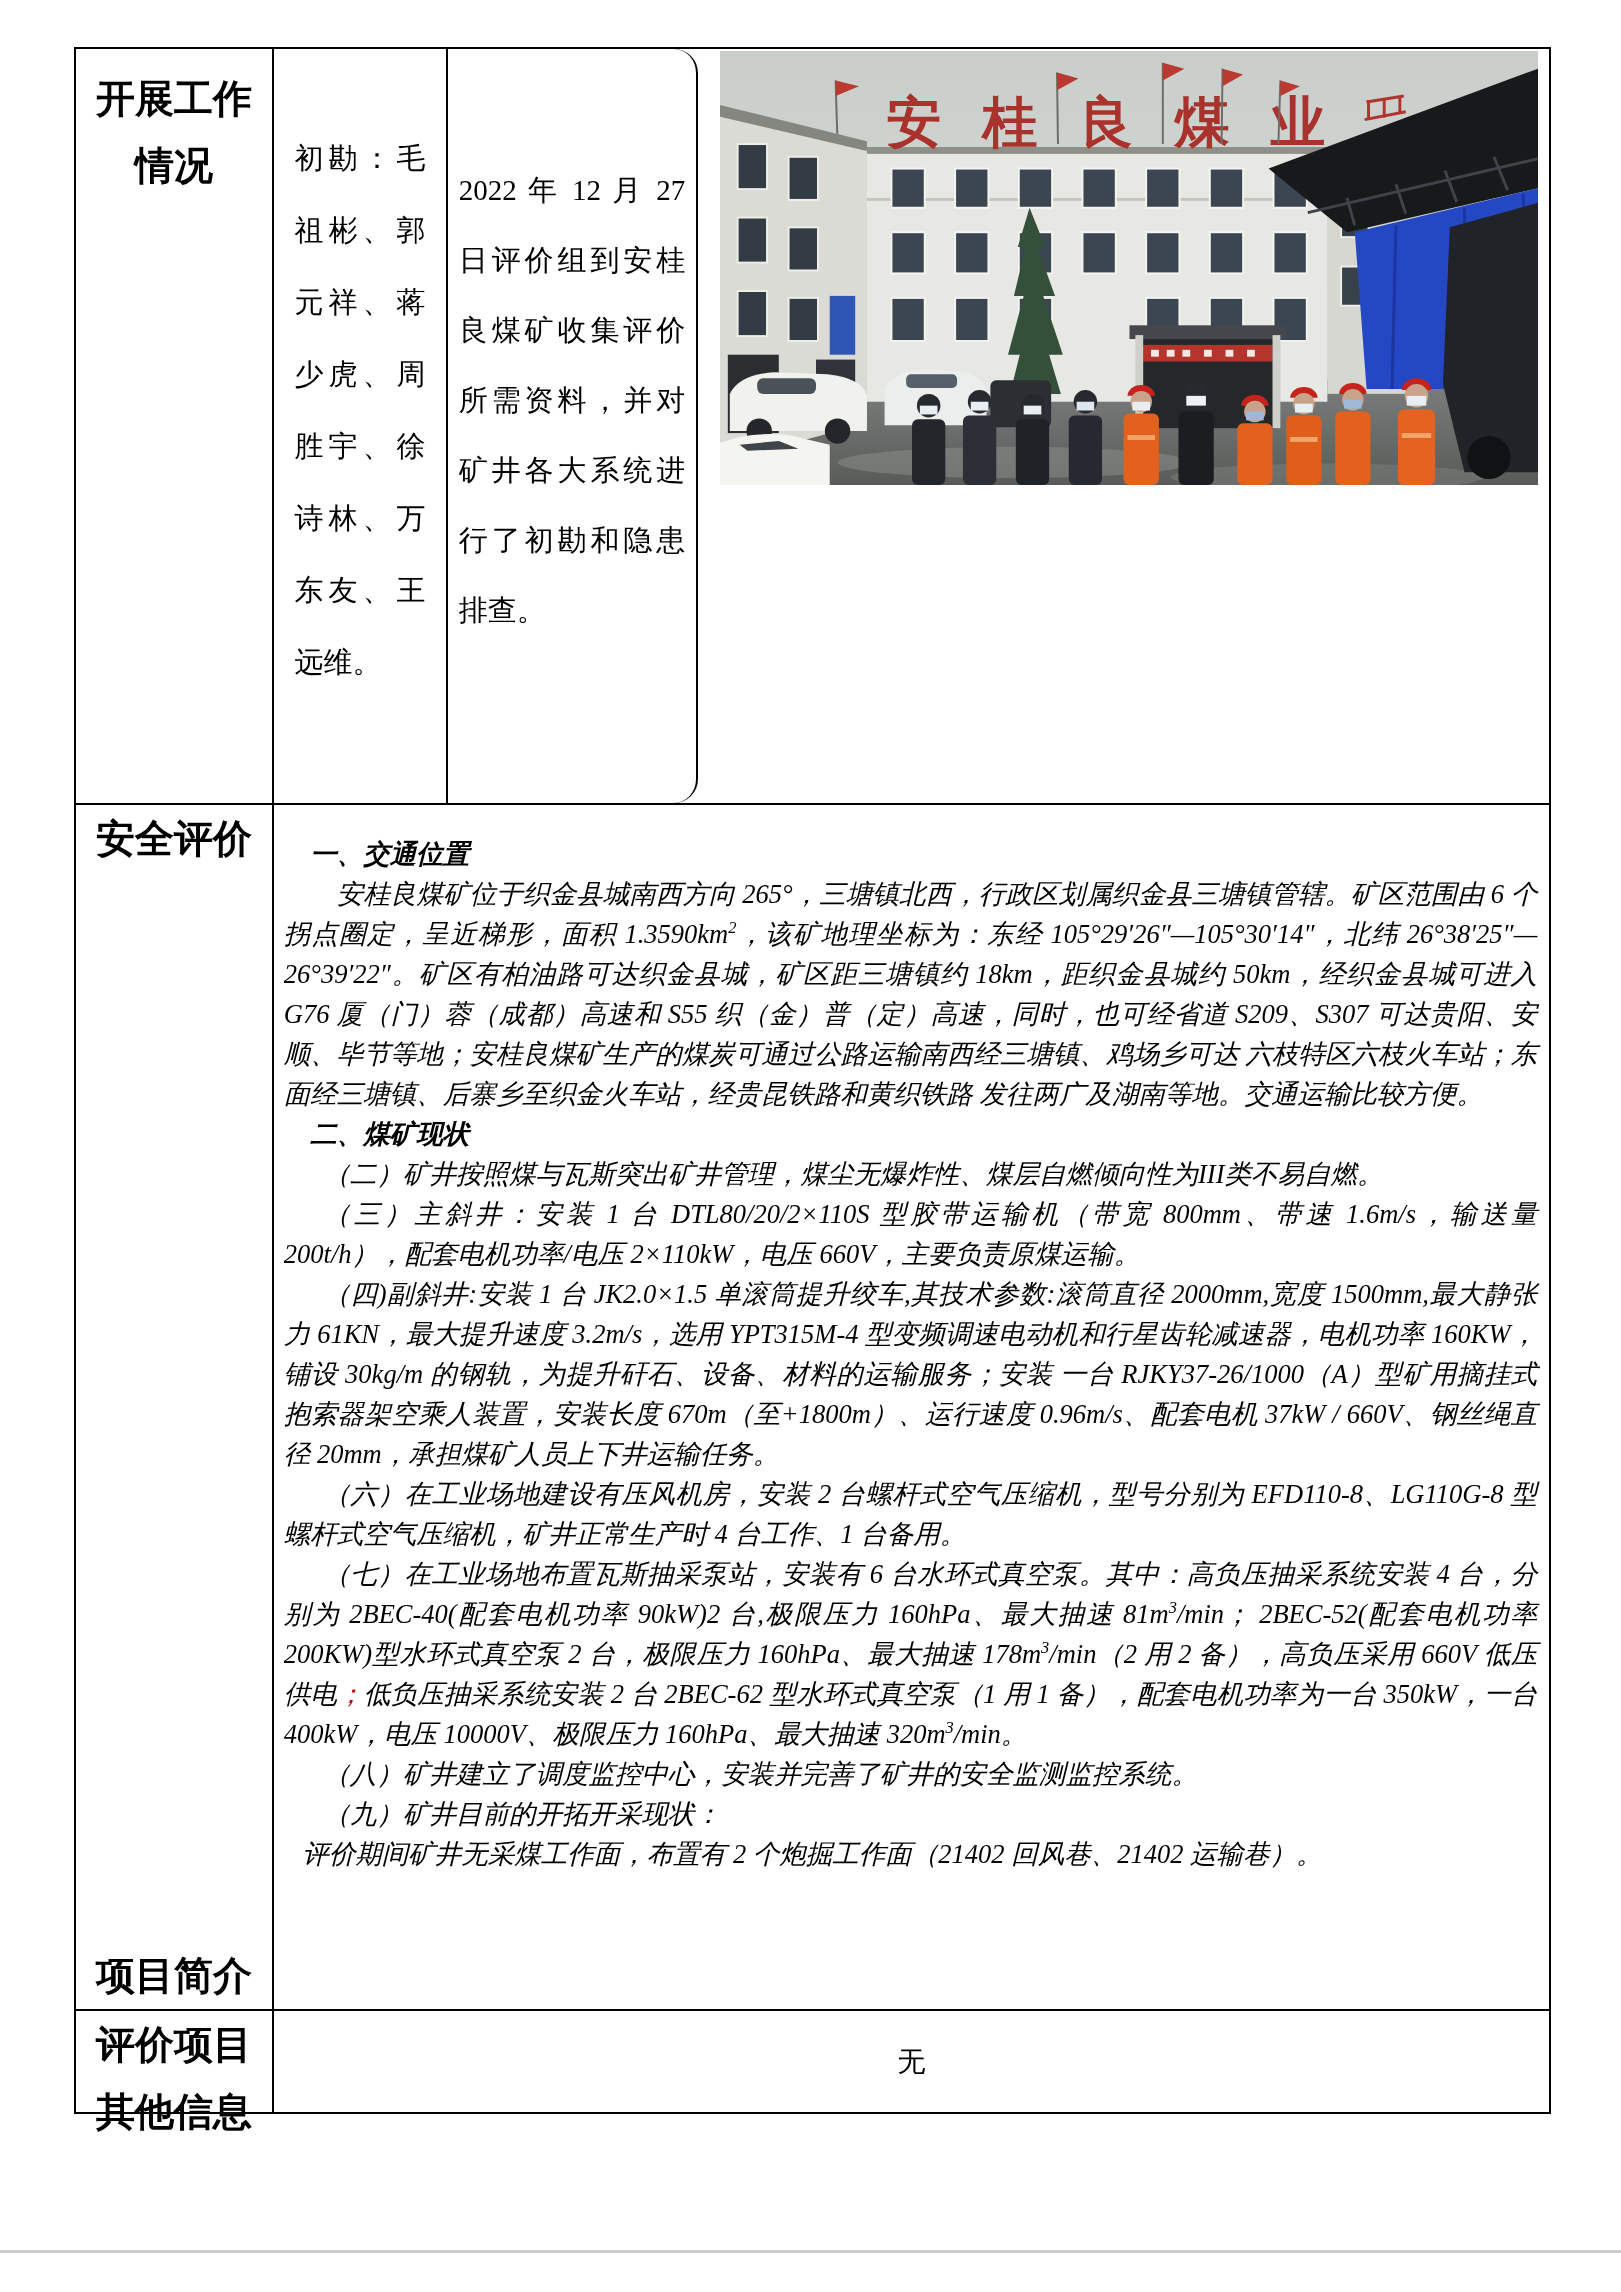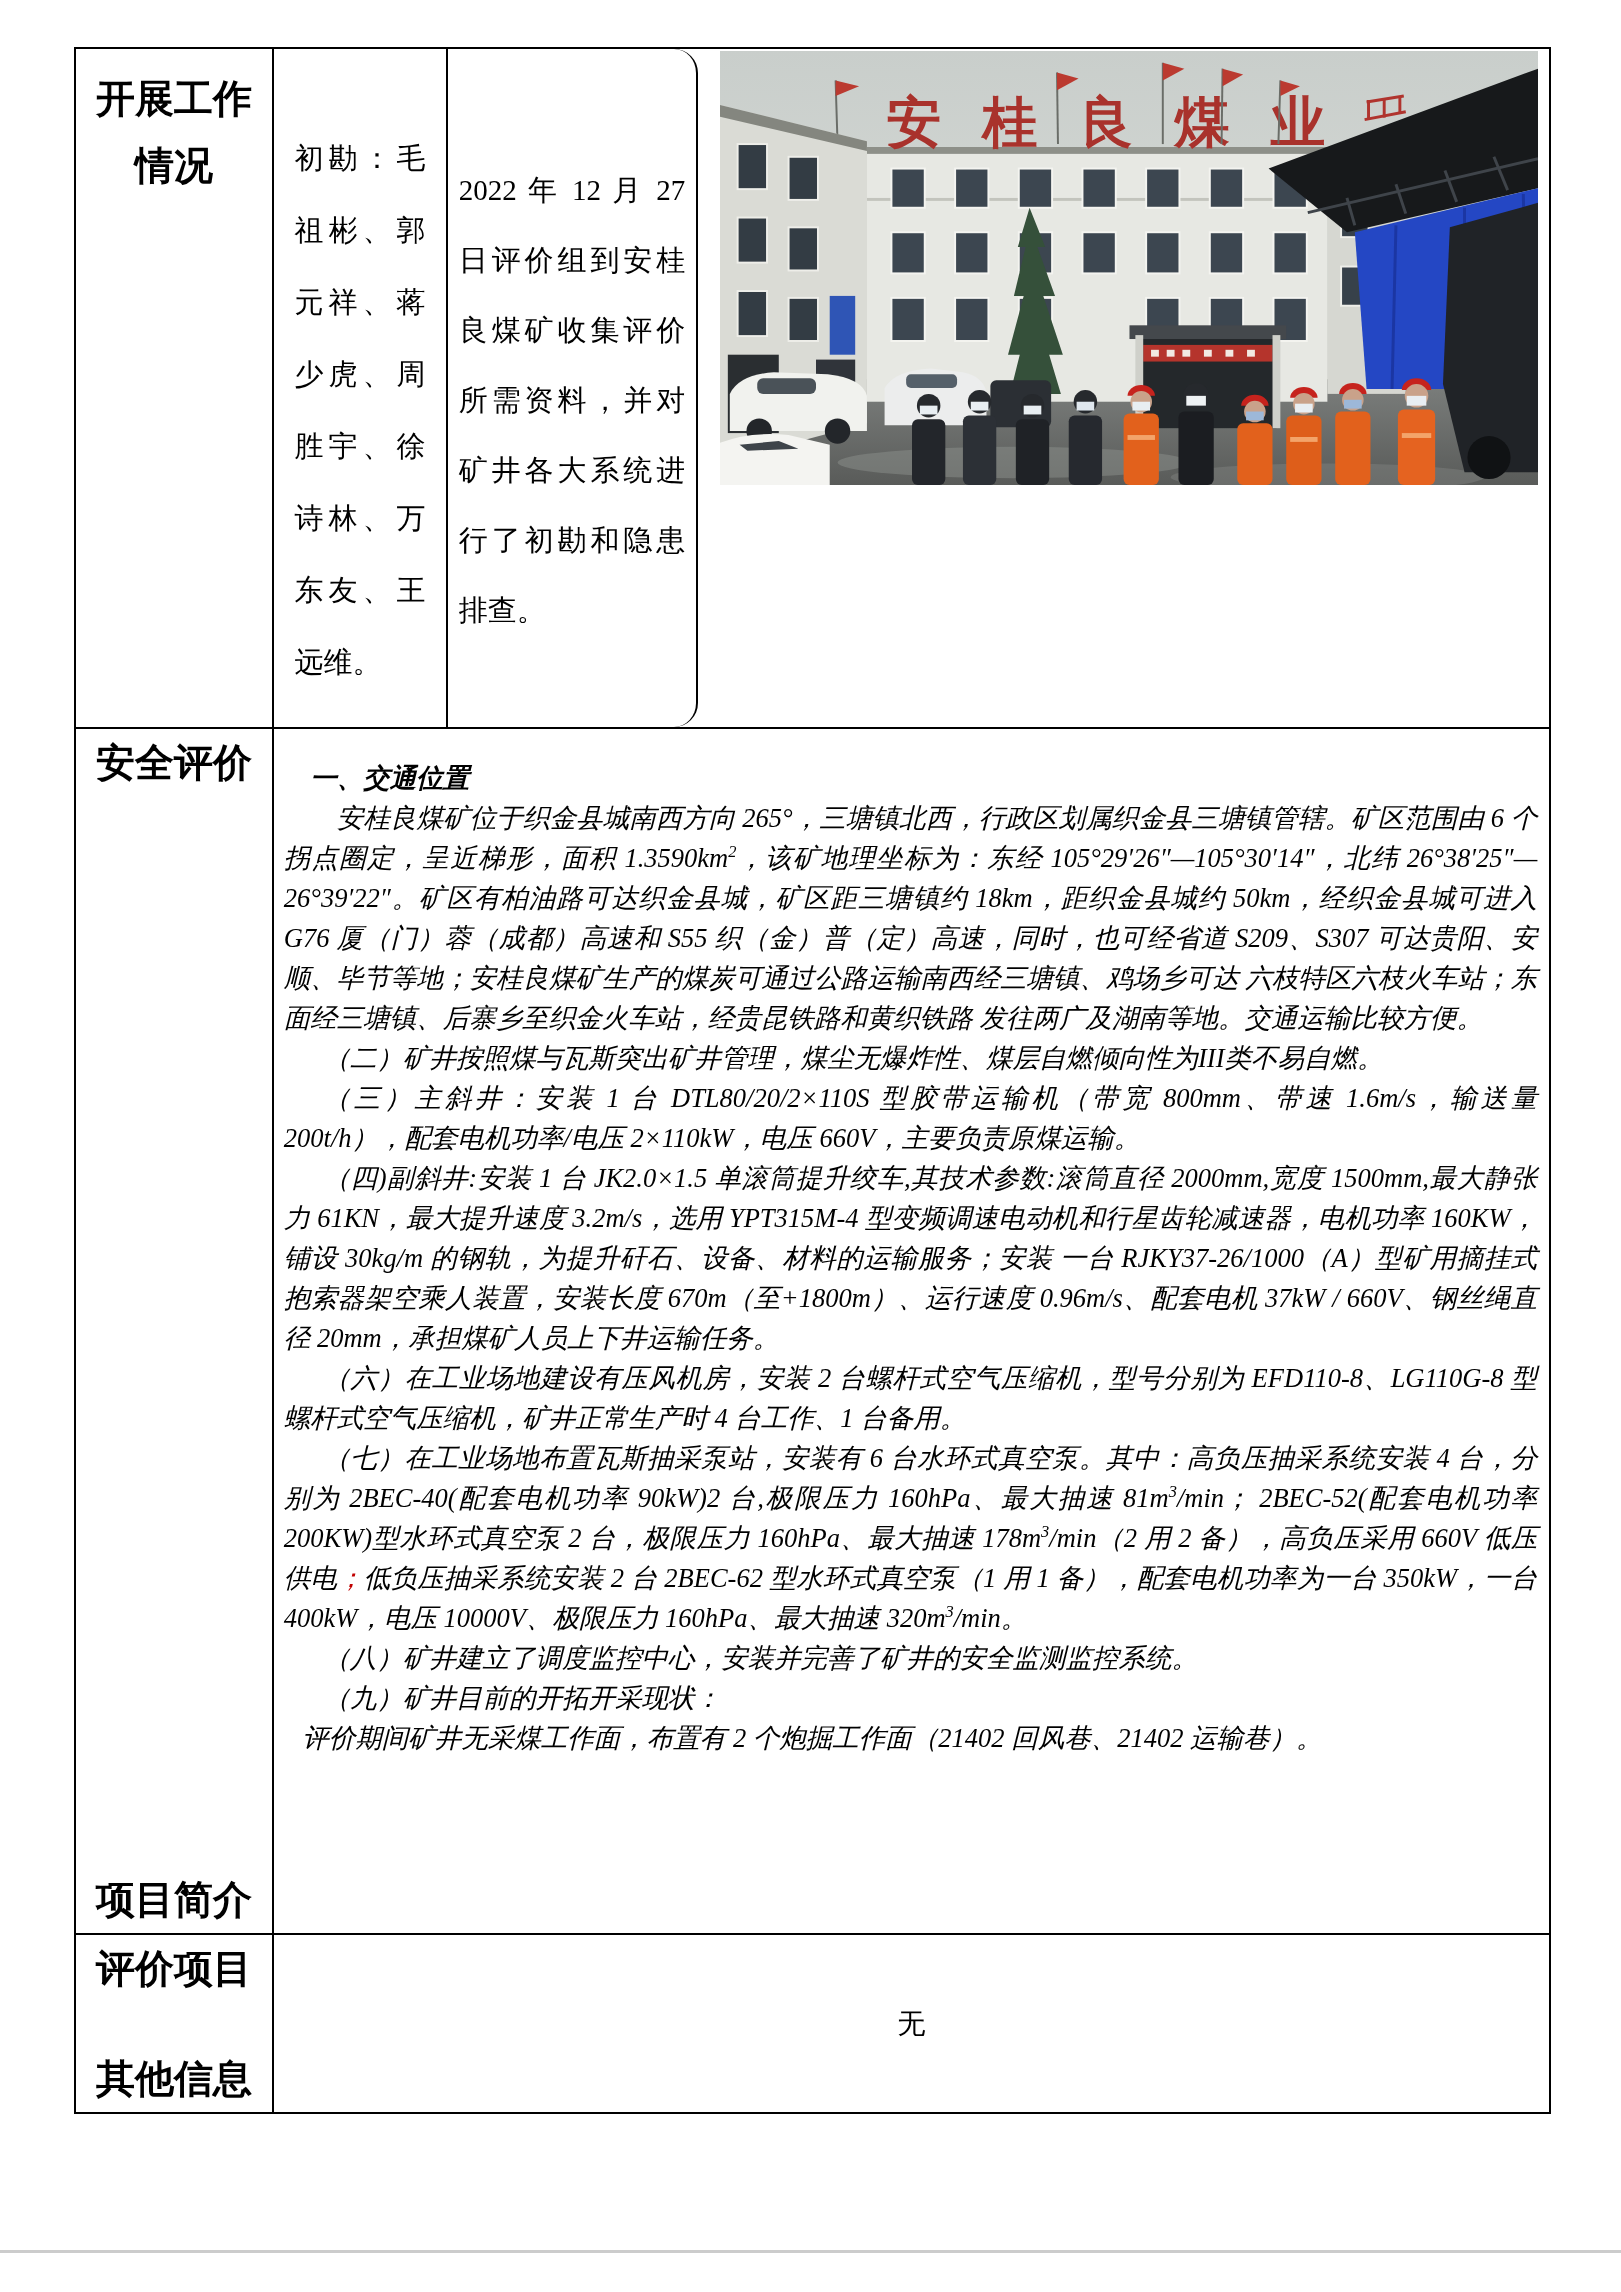--- a/index.html
+++ b/index.html
@@ -5,21 +5,21 @@
   html,body{margin:0;padding:0;}
   body{
     width:1621px;height:2293px;position:relative;background:#ffffff;
     font-family:"Liberation Serif","DejaVu Serif",serif;color:#000;
   }
   .tbl{
     position:absolute;left:74px;top:47px;width:1477px;height:2067px;
     border:2.9px solid #000;box-sizing:border-box;display:flex;flex-direction:column;background:#fff;
   }
   .row{display:flex;box-sizing:border-box;min-height:0;}
-  .row-work{height:678px;}
+  .row-work{height:754px;}
   .row-intro{height:1206px;border-top:2.9px solid #000;}
   .row-other{flex:1;border-top:2.9px solid #000;}
   .hcell{
     width:198px;flex:0 0 198px;border-right:2.9px solid #000;box-sizing:border-box;
     display:flex;flex-direction:column;align-items:center;
     font-weight:bold;font-size:39px;line-height:67px;text-align:center;
   }
   .hcell.top{justify-content:flex-start;padding-top:15.7px;}
   .hcell.mid{justify-content:space-between;}
   .team-cell{
@@ -265,20 +265,21 @@
   </div>
 
   <div class="row row-intro">
     <div class="hcell mid">
       <div>安全评价</div>
       <div>项目简介</div>
     </div>
     <div class="intro-body">
         <p class="para heading" style="text-indent: 1em;"><span>一、交通位置</span></p>
         <p class="para" style="text-indent: 2em;"><span>安桂良煤矿位于织金县城南西方向 265°，三塘镇北西，行政区划属织金县三塘镇管辖。矿区范围由 6  个拐点圈定，呈近梯形，面积 1.3590km</span><sup>2</sup><span>，该矿地理坐标为：东经 105°29′26″—105°30′14″，北纬 26°38′25″—26°39′22″。矿区有柏油路可达织金县城，矿区距三塘镇约 18km，距织金县城约 50km，经织金县城可进入 G76 厦（门）蓉（成都）高速和 S55 织（金）普（定）高速，同时，也可经省道 S209、S307 可达贵阳、安顺、毕节等地；安桂良煤矿生产的煤炭可通过公路运输南西经三塘镇、鸡场乡可达 六枝特区六枝火车站；东面经三塘镇、后寨乡至织金火车站，经贵昆铁路和黄织铁路 发往两广及湖南等地。交通运输比较方便。</span></p>
+        <p class="para heading" style="text-indent: 1em;"><span>二、煤矿现状</span></p>
         <p class="para" style="text-indent: 1.5em;"><span>（二）矿井按照煤与瓦斯突出矿井管理，煤尘无爆炸性、煤层自燃倾向性为III类不易自燃。</span></p>
         <p class="para" style="text-indent: 1.5em;"><span>（三）主斜井：安装 1 台 DTL80/20/2×110S 型胶带运输机（带宽 800mm、带速 1.6m/s，输送量 200t/h），配套电机功率/电压 2×110kW，电压 660V，主要负责原煤运输。</span></p>
         <p class="para" style="text-indent: 1.5em;"><span>（四)副斜井:安装 1 台  JK2.0×1.5 单滚筒提升绞车,其技术参数:滚筒直径 2000mm,宽度 1500mm,最大静张力 61KN，最大提升速度 3.2m/s，选用 YPT315M-4 型变频调速电动机和行星齿轮减速器，电机功率 160KW，铺设 30kg/m 的钢轨，为提升矸石、设备、材料的运输服务；安装 一台 RJKY37-26/1000（A）型矿用摘挂式抱索器架空乘人装置，安装长度 670m（至+1800m）、运行速度 0.96m/s、配套电机 37kW / 660V、钢丝绳直径 20mm，承担煤矿人员上下井运输任务。</span></p>
         <p class="para" style="text-indent: 1.5em;"><span>（六）在工业场地建设有压风机房，安装 2 台螺杆式空气压缩机，型号分别为 EFD110-8、LG110G-8 型螺杆式空气压缩机，矿井正常生产时 4 台工作、1 台备用。</span></p>
         <p class="para" style="text-indent: 1.5em;"><span>（七）在工业场地布置瓦斯抽采泵站，安装有 6 台水环式真空泵。其中：高负压抽采系统安装 4 台，分别为 2BEC-40(配套电机功率 90kW)2 台,极限压力 160hPa、最大抽速 81m</span><sup>3</sup><span>/min；  2BEC-52(配套电机功率 200KW)型水环式真空泵 2 台，极限压力 160hPa、最大抽速 178m</span><sup>3</sup><span>/min（2 用 2 备），高负压采用 660V 低压供电</span><span style="color: rgb(192, 0, 0);">；</span><span>低负压抽采系统安装 2 台 2BEC-62 型水环式真空泵（1 用 1 备），配套电机功率为一台 350kW，一台 400kW，电压 10000V、极限压力 160hPa、最大抽速 320m</span><sup>3</sup><span>/min。</span></p>
         <p class="para" style="text-indent: 1.5em;"><span>（八）矿井建立了调度监控中心，安装并完善了矿井的安全监测监控系统。</span></p>
         <p class="para" style="text-indent: 1.5em;"><span>（九）矿井目前的开拓开采现状：</span></p>
         <p class="para" style="text-indent: 0.7em;"><span>评价期间矿井无采煤工作面，布置有 2 个炮掘工作面（21402 回风巷、21402 运输巷）。</span></p>
       </div>
   </div>

